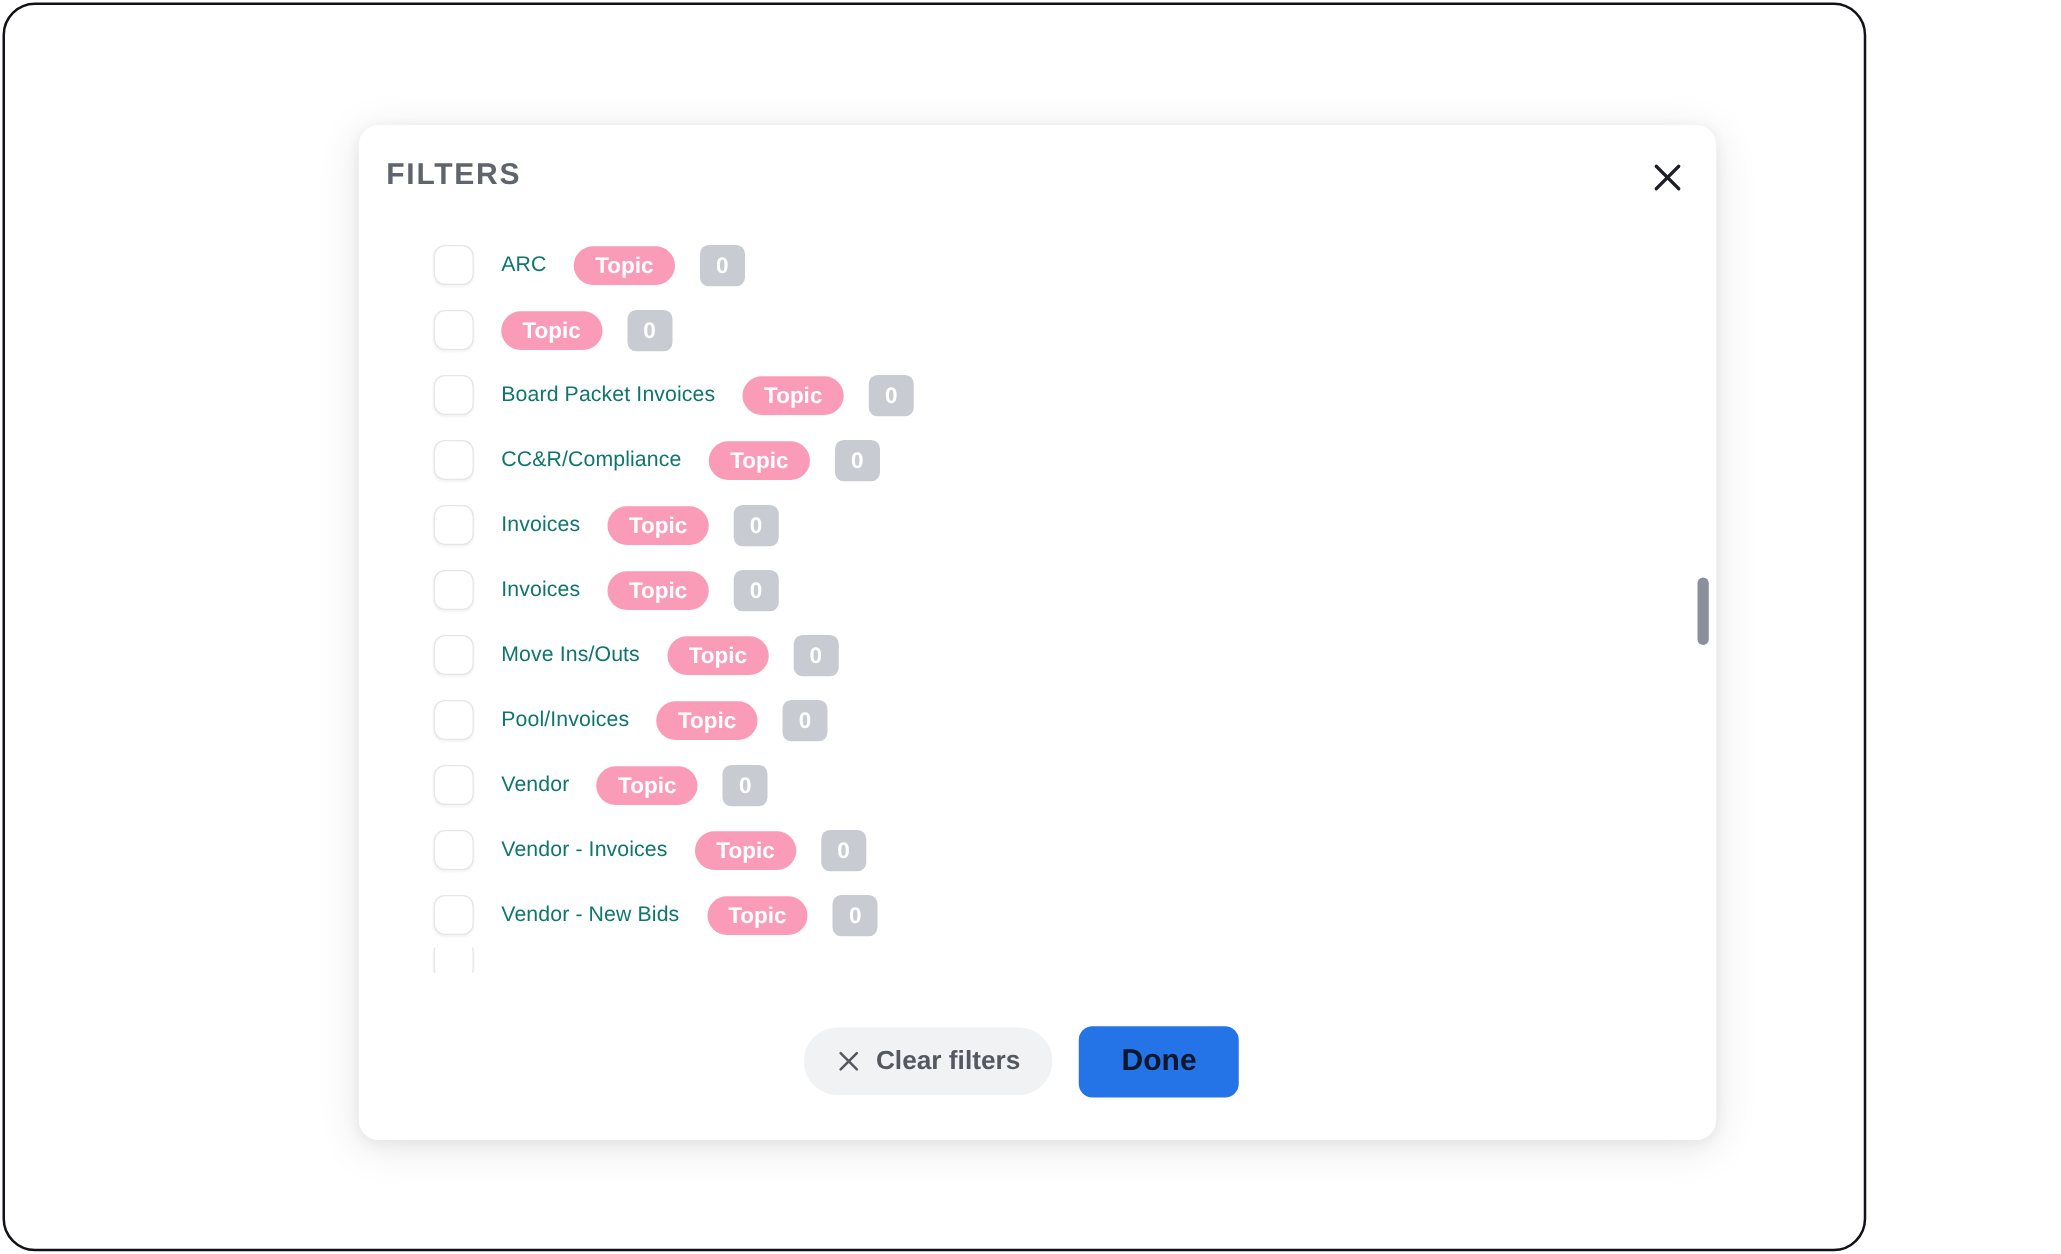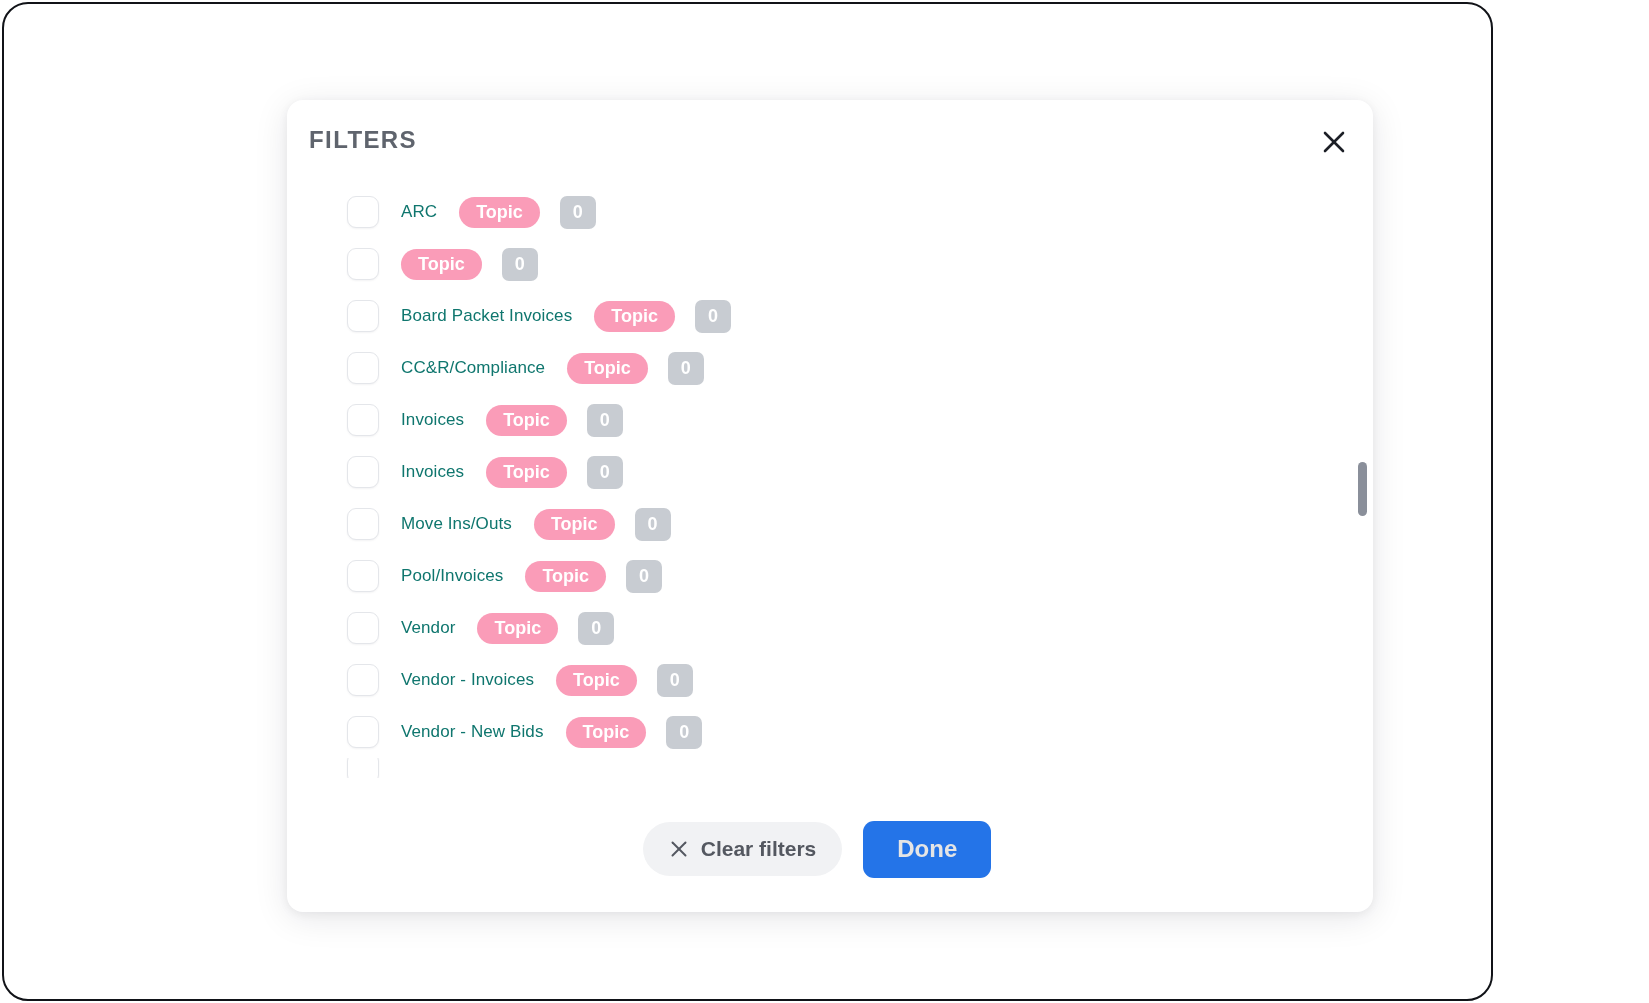--- a/index.html
+++ b/index.html
@@ -208,21 +208,21 @@
 
   .done-btn {
     margin-left: 21px;
     background: #2474e8;
     border: none;
     border-radius: 11px;
     height: 57px;
     padding: 0 34px;
     font-size: 24px;
     font-weight: bold;
-    color: #e5e5e5;
+    color: #0f172a;
     cursor: pointer;
     font-family: "Liberation Sans", sans-serif;
   }
 </style>
 </head>
 <body>
 
 <div id="app-frame">
 
   <div id="filters-dialog">

